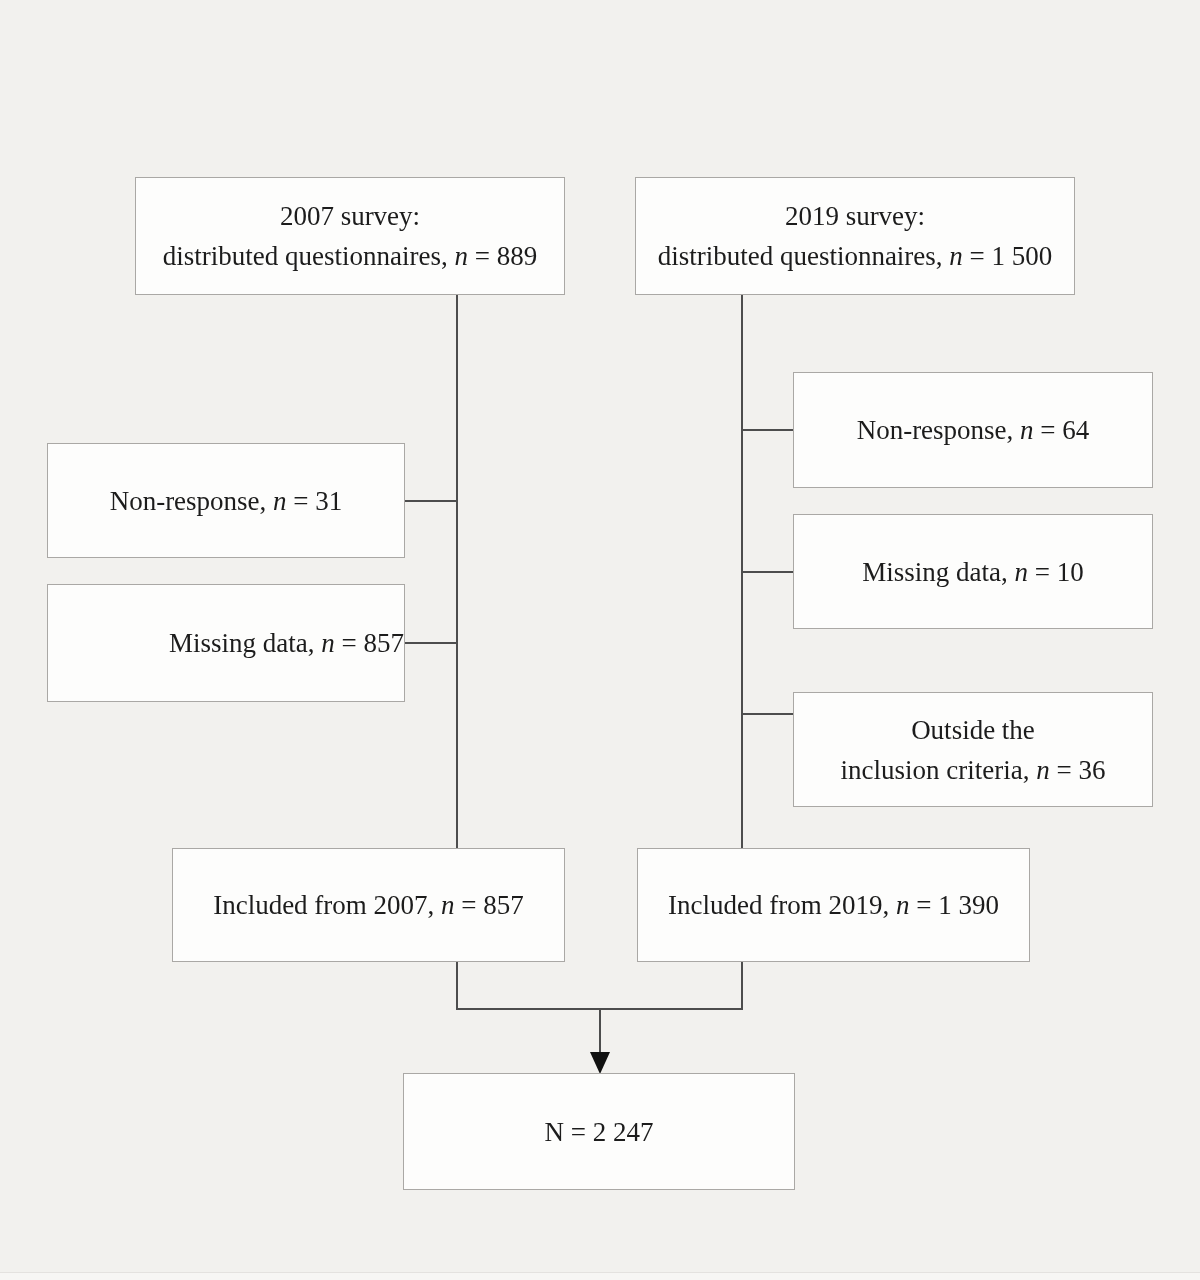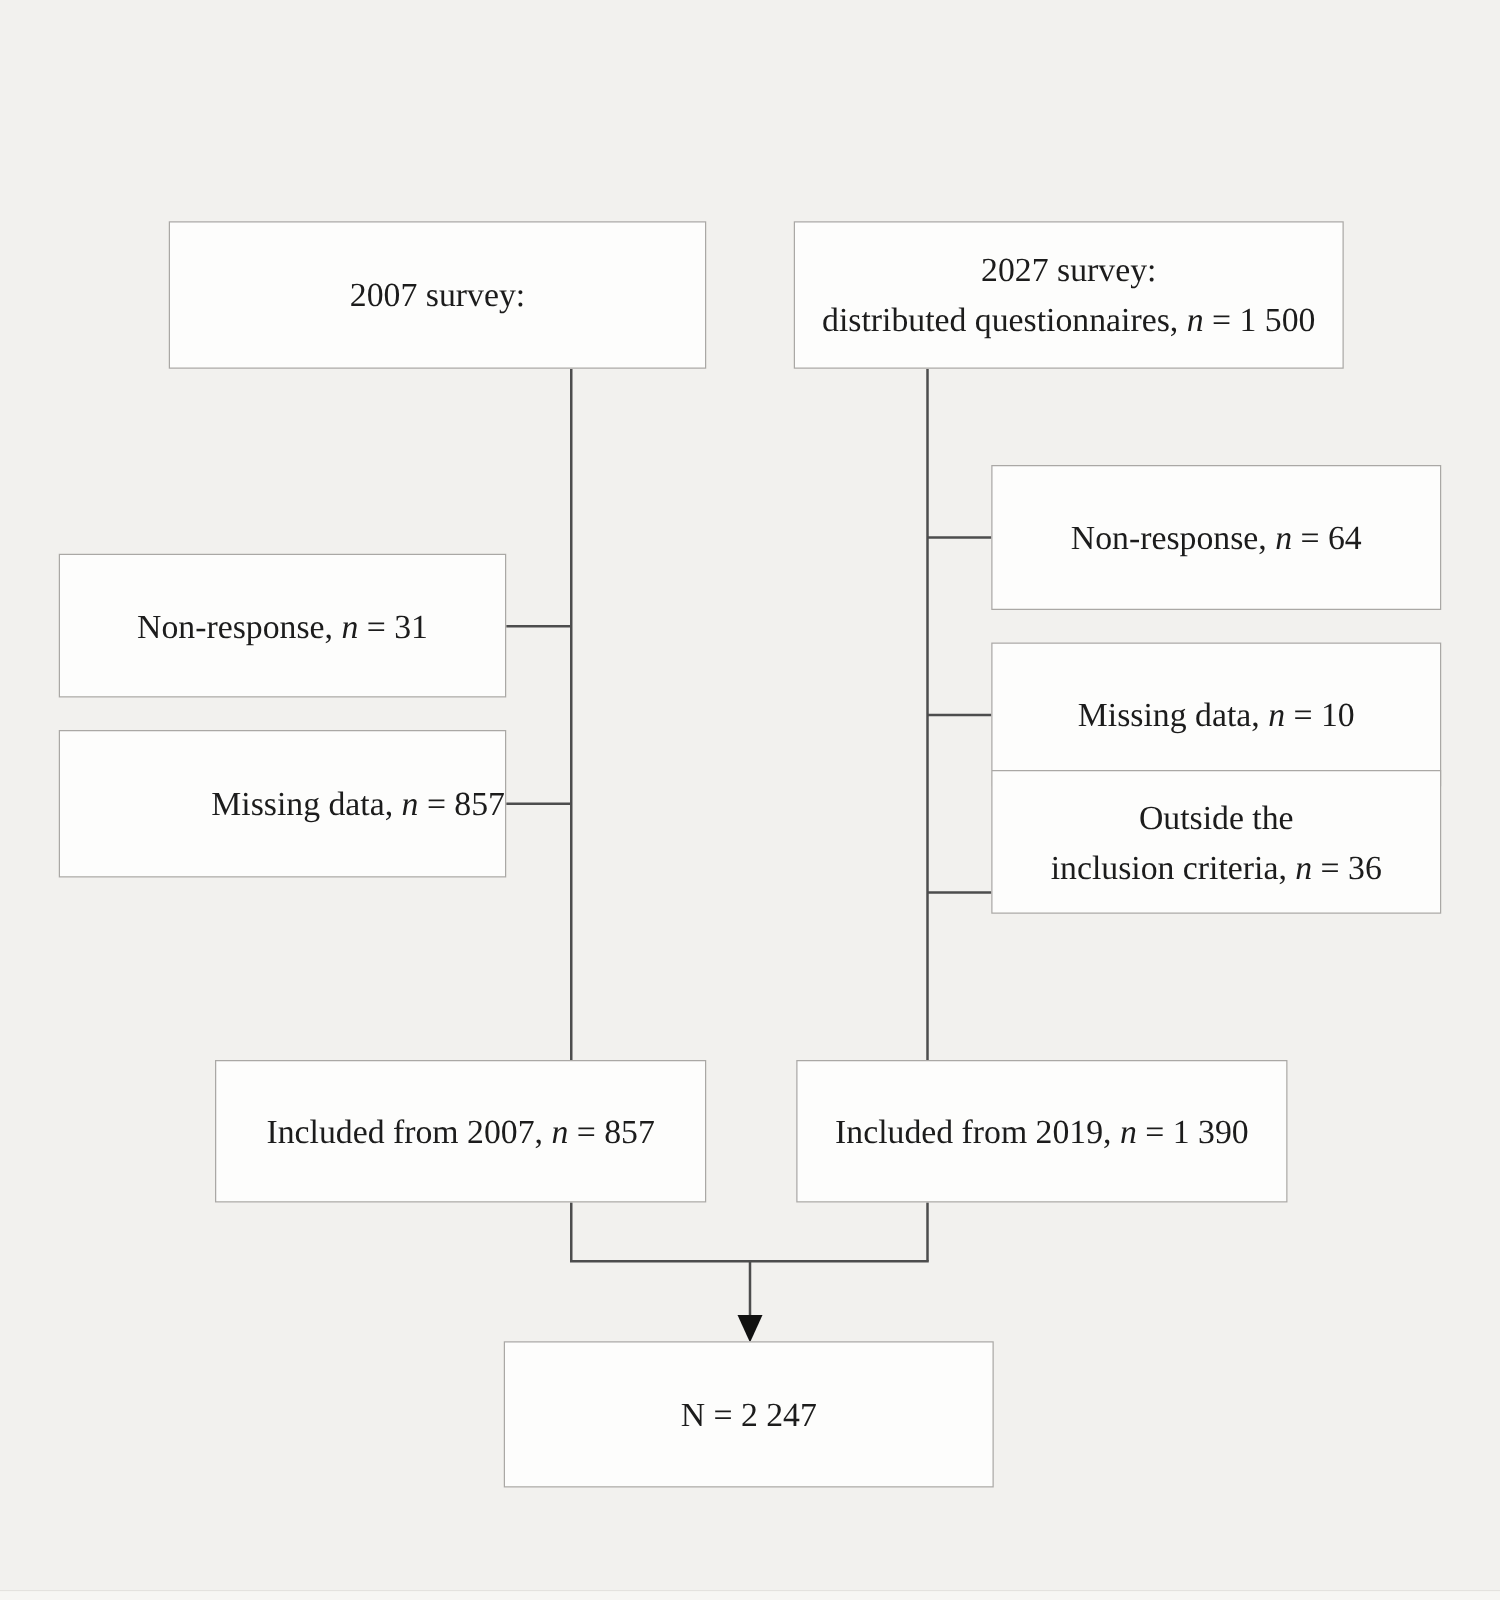--- a/index.html
+++ b/index.html
@@ -70,44 +70,45 @@
   <div class="hline" style="left:404px; top:642px; width:53px;"></div>
   <div class="hline" style="left:742px; top:429px; width:52px;"></div>
   <div class="hline" style="left:742px; top:571px; width:52px;"></div>
   <div class="hline" style="left:742px; top:713px; width:52px;"></div>
   <div class="hline" style="left:456px; top:1008px; width:287px;"></div>
   <div class="vline" style="left:599px; top:1008px; height:45px;"></div>
   <div class="arrowhead" style="left:590px; top:1052px;"></div>
 
   <div class="box" style="left:135px; top:177px; width:430px; height:118px;">
     <div class="line">2007 survey:</div>
+    <div class="line"><span>distributed questionnaires, </span><i>n</i><span> = 889</span></div>
   </div>
 
   <div class="box" style="left:635px; top:177px; width:440px; height:118px;">
-    <div class="line">2027 survey:</div>
+    <div class="line">2019 survey:</div>
     <div class="line"><span>distributed questionnaires, </span><i>n</i><span> = 1 500</span></div>
   </div>
 
   <div class="box" style="left:47px; top:443px; width:358px; height:115px;align-items:center;">
     <div class="line"><span>Non-response, </span><i>n</i><span> = 31</span></div>
   </div>
 
   <div class="box" style="left:47px; top:584px; width:358px; height:118px;align-items:flex-end;">
     <div class="line"><span>Missing data, </span><i>n</i><span> = 857</span></div>
   </div>
 
   <div class="box" style="left:793px; top:372px; width:360px; height:116px;font-family:Liberation Serif, serif;">
     <div class="line"><span>Non-response, </span><i>n</i><span> = 64</span></div>
   </div>
 
   <div class="box" style="left:793px; top:514px; width:360px; height:115px;align-items:center;">
     <div class="line"><span>Missing data, </span><i>n</i><span> = 10</span></div>
   </div>
 
-  <div class="box" style="left:793px; top:616px; width:360px; height:115px;">
+  <div class="box" style="left:793px; top:692px; width:360px; height:115px;">
     <div class="line">Outside the</div>
     <div class="line"><span>inclusion criteria, </span><i>n</i><span> = 36</span></div>
   </div>
 
   <div class="box" style="left:172px; top:848px; width:393px; height:114px;">
     <div class="line"><span>Included from 2007, </span><i>n</i><span> = 857</span></div>
   </div>
 
   <div class="box" style="left:637px; top:848px; width:393px; height:114px;">
     <div class="line"><span>Included from 2019, </span><i>n</i><span> = 1 390</span></div>

